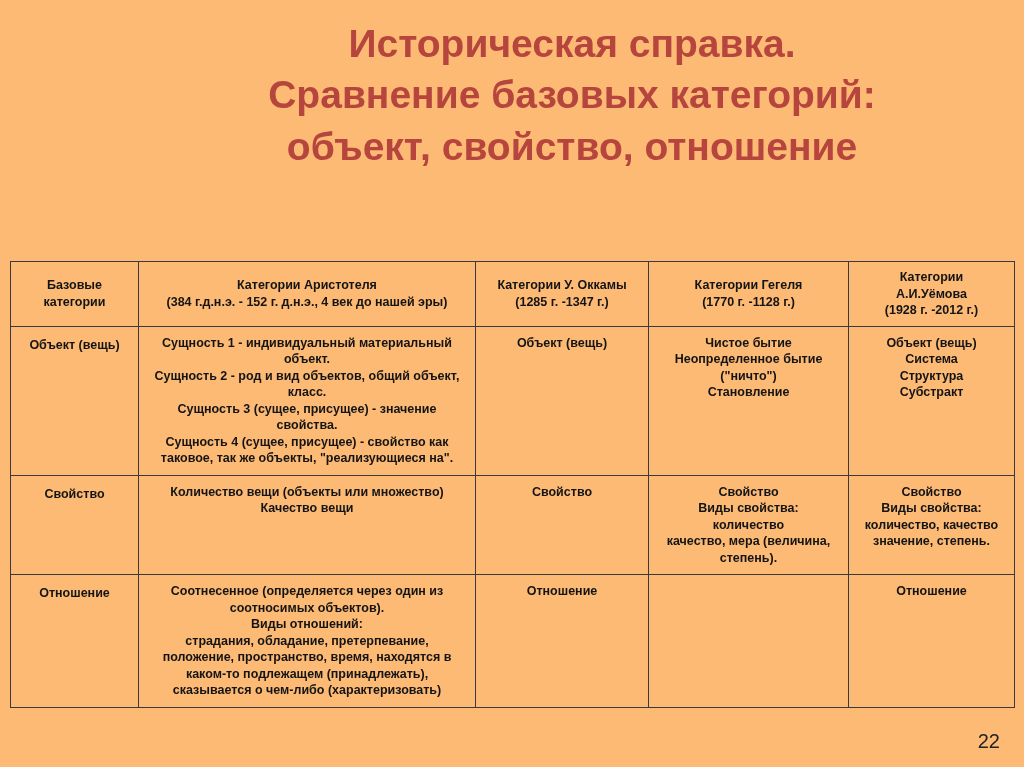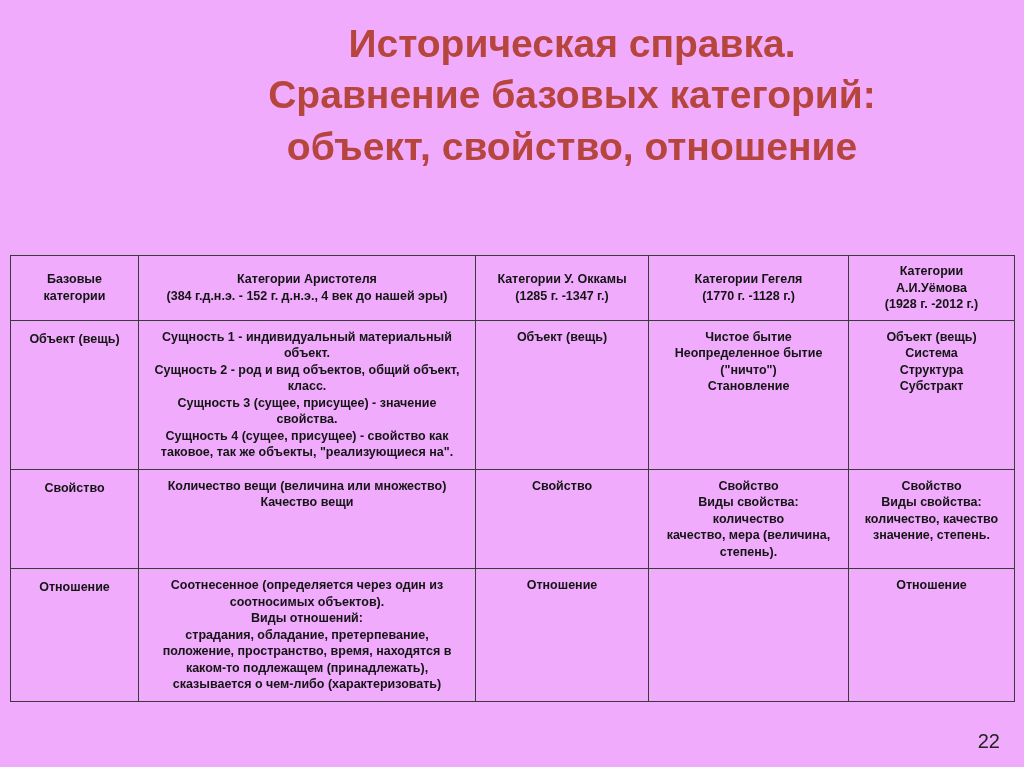--- a/index.html
+++ b/index.html
@@ -6,38 +6,38 @@
   html, body { width: 1024px; height: 767px; }
   body {
     font-family: "Liberation Sans", sans-serif;
     background: #ffffff;
     overflow: hidden;
   }
   .slide {
     position: relative;
     width: 1024px;
     height: 767px;
-    background: #f0abfc;
+    background: #fdba74;
   }
   .slide-title {
     position: absolute;
     top: 18px;
     left: 130px;
     right: 10px;
     text-align: center;
     color: #b6453e;
     font-size: 39px;
     font-weight: 700;
     line-height: 1.32;
     white-space: pre-line;
     letter-spacing: 0px;
   }
   .table-wrap {
     position: absolute;
-    top: 255px;
+    top: 261px;
     left: 10px;
     right: 10px;
   }
   table.cmp {
     width: 100%;
     border-collapse: collapse;
     table-layout: fixed;
   }
   table.cmp th, table.cmp td {
     border: 1px solid #3a3a3a;
@@ -122,21 +122,21 @@
           <td>Чистое бытие
 Неопределенное бытие ("ничто")
 Становление</td>
           <td>Объект (вещь)
 Система
 Структура
 Субстракт</td>
         </tr>
         <tr class="r2">
           <td class="rowhead">Свойство</td>
-          <td>Количество вещи (величина или множество)
+          <td>Количество вещи (объекты или множество)
 Качество вещи</td>
           <td>Свойство</td>
           <td>Свойство
 Виды свойства:
 количество
 качество, мера (величина, степень).</td>
           <td>Свойство
 Виды свойства:
 количество, качество
 значение, степень.</td>

